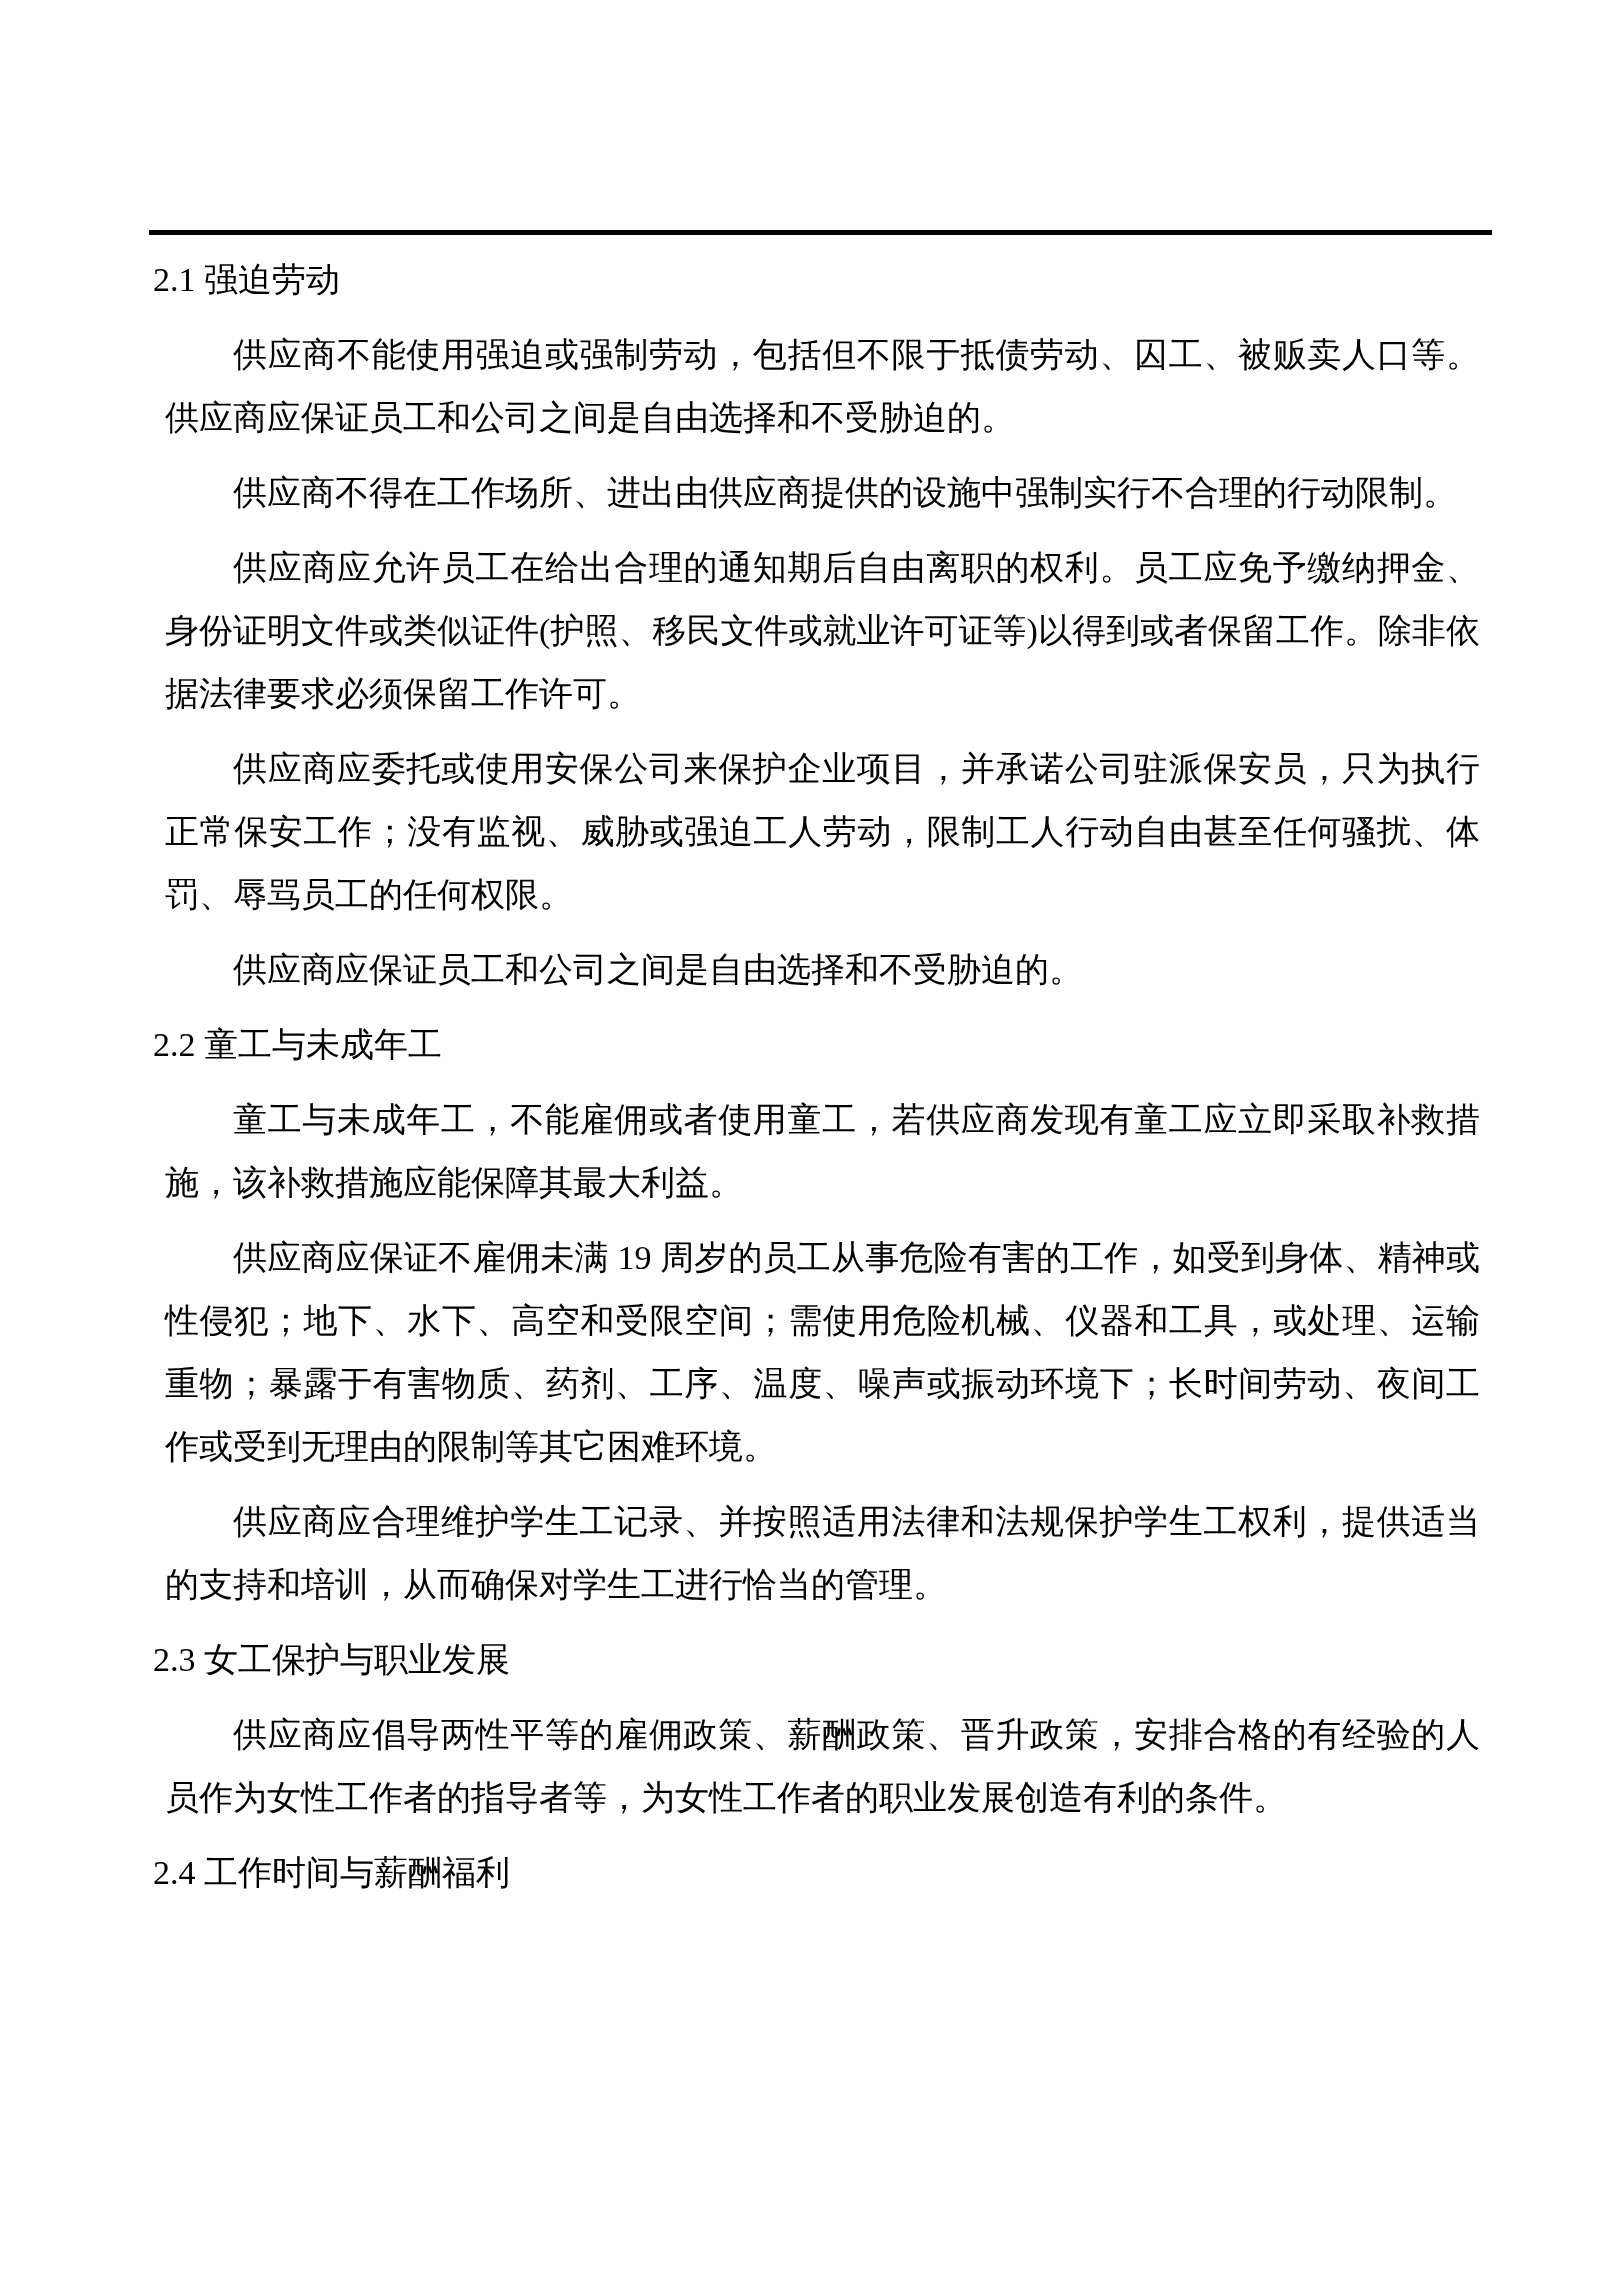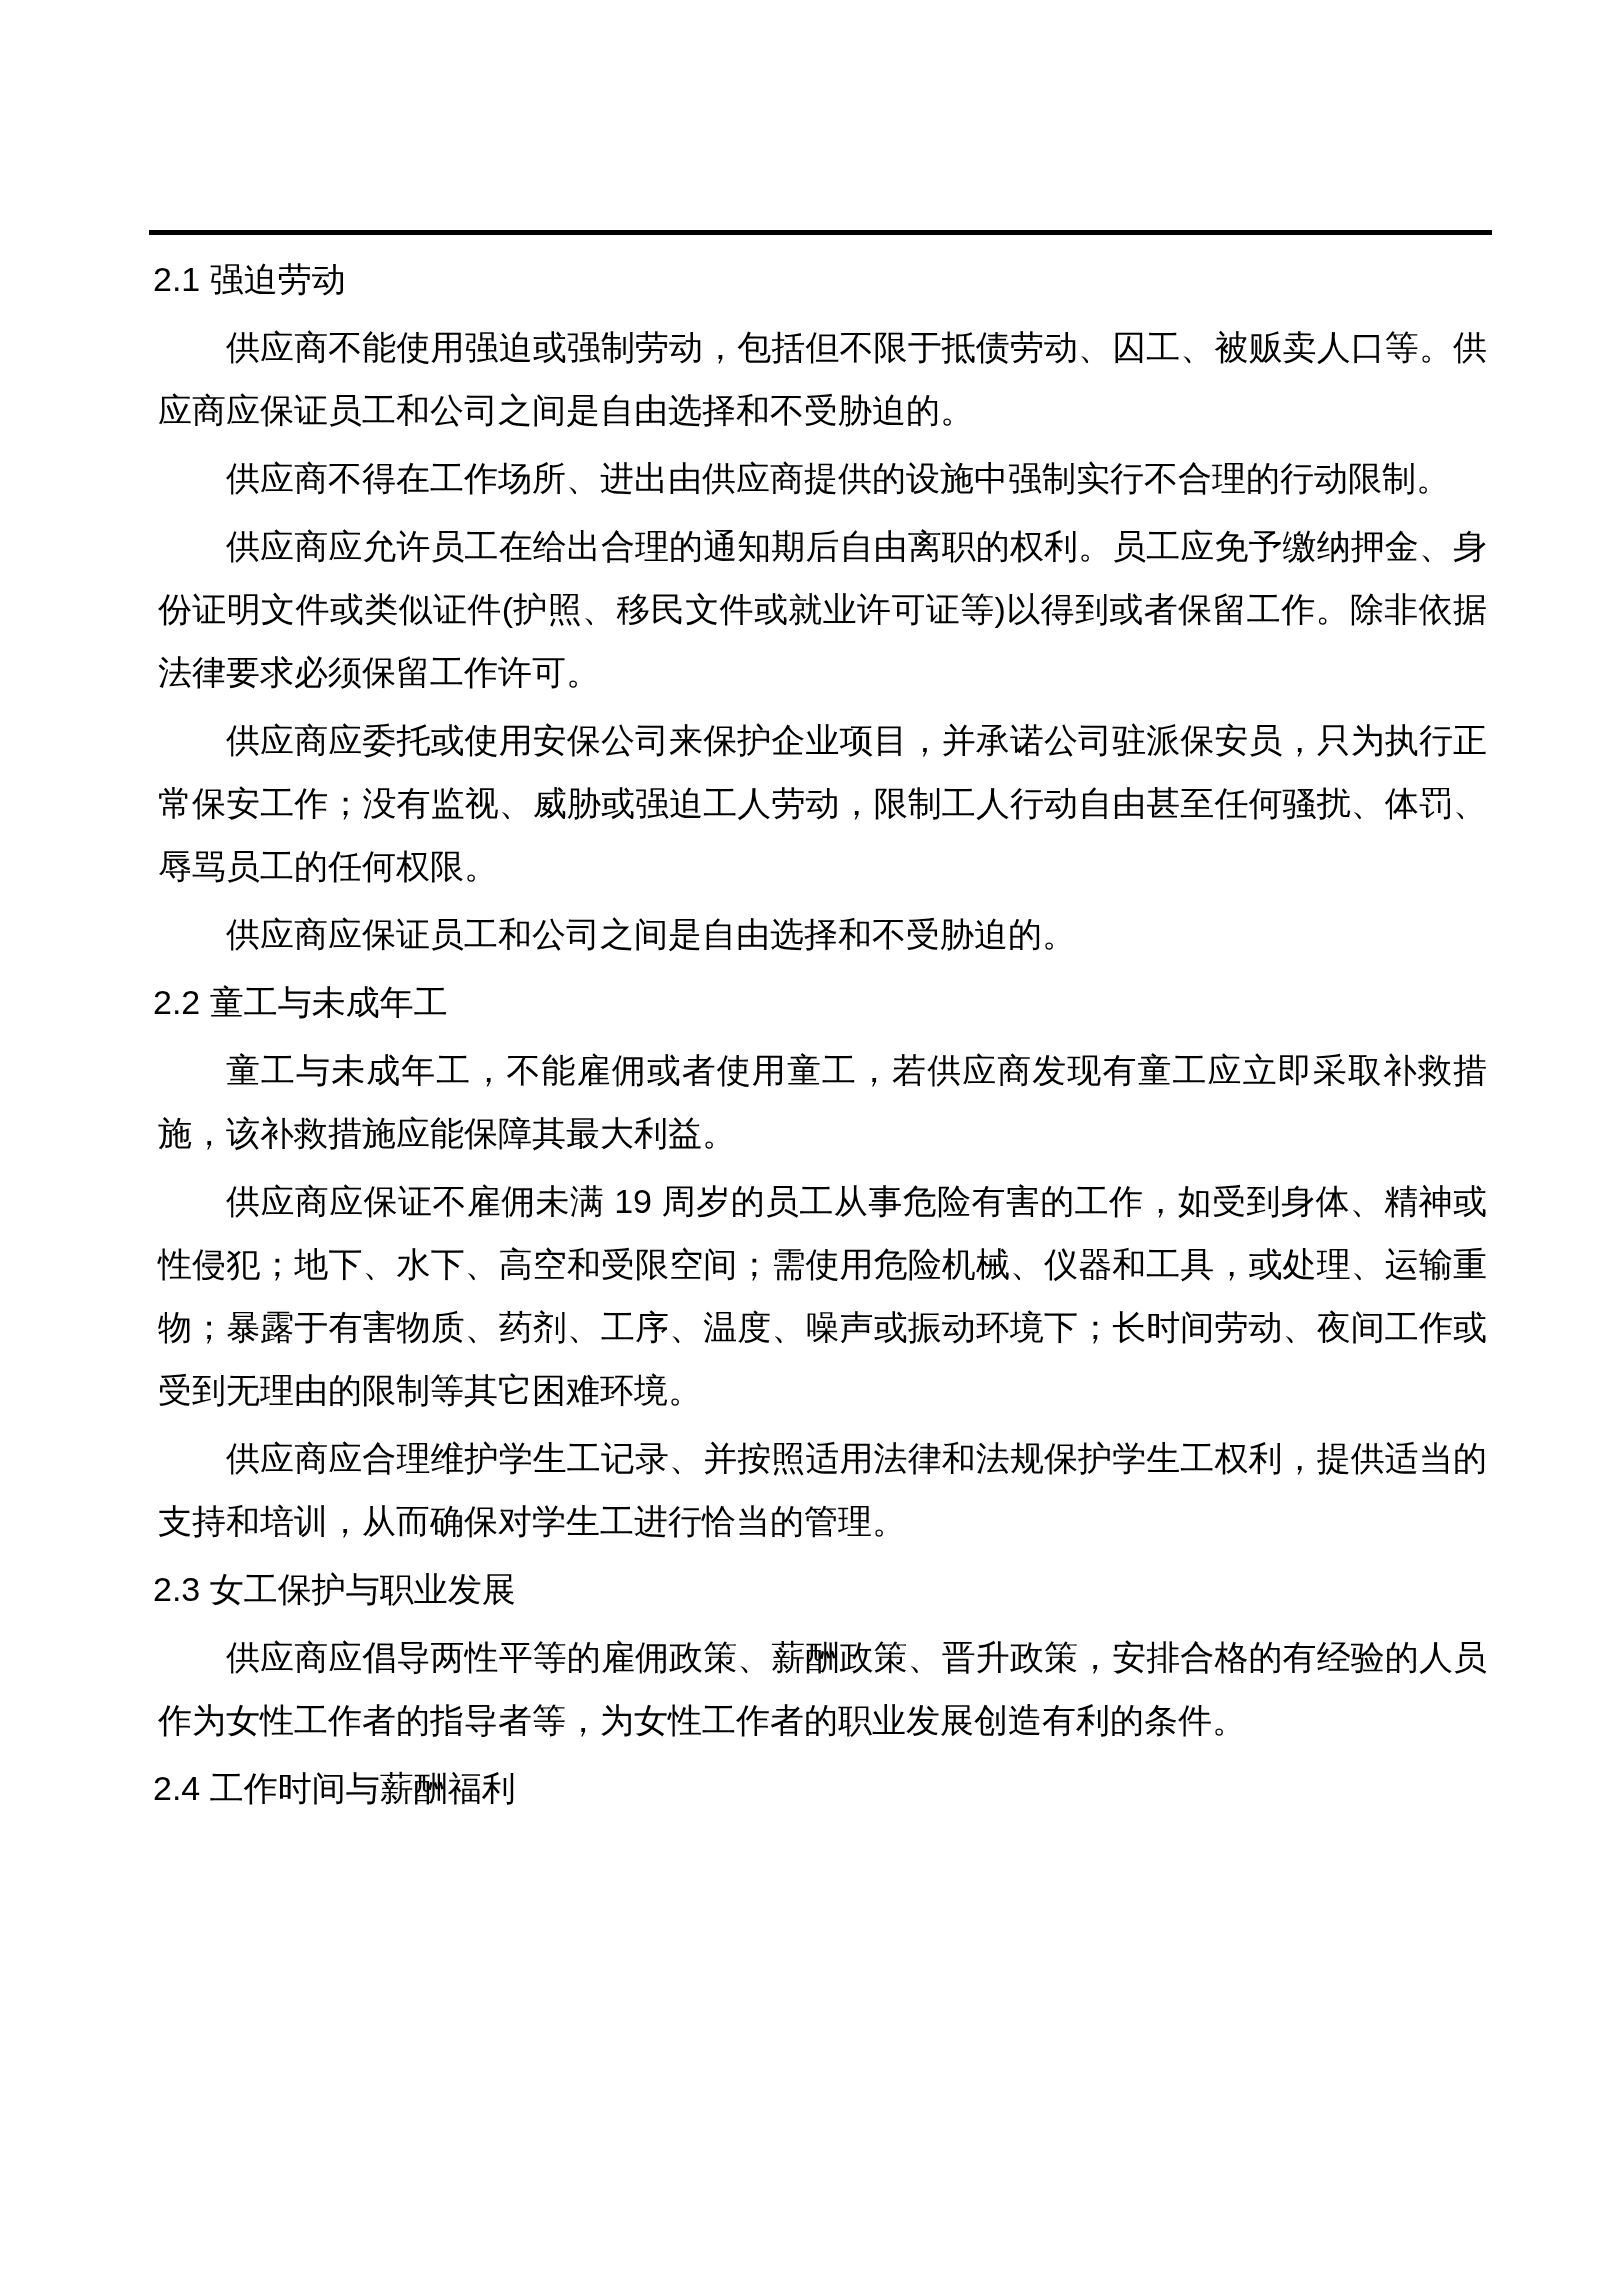--- a/index.html
+++ b/index.html
@@ -6,21 +6,21 @@
     margin: 0;
     padding: 0;
     background: #ffffff;
   }
   .page {
     position: relative;
     width: 1621px;
     height: 2293px;
     background: #ffffff;
     overflow: hidden;
-    font-family: Liberation Sans, sans-serif;
+    font-family: Liberation Serif, serif;
   }
   .header-rule {
     position: absolute;
     left: 149px;
     top: 230px;
     width: 1343px;
     height: 4.9px;
     background: #000000;
   }
   .content {
@@ -28,21 +28,21 @@
     left: 153px;
     top: 248px;
     width: 1339px;
     font-size: 34px;
     line-height: 63px;
     color: #000000;
     text-align: justify;
     text-justify: inter-ideograph;
   }
   .content p {
-    margin: 5px;
+    margin: 12px;
     padding: 0;
     text-indent: 2em;
   }
   .content h2 {
     margin: 0;
     padding: 0;
     font-size: 34px;
     font-weight: 400;
     line-height: 63px;
     text-align: left;

